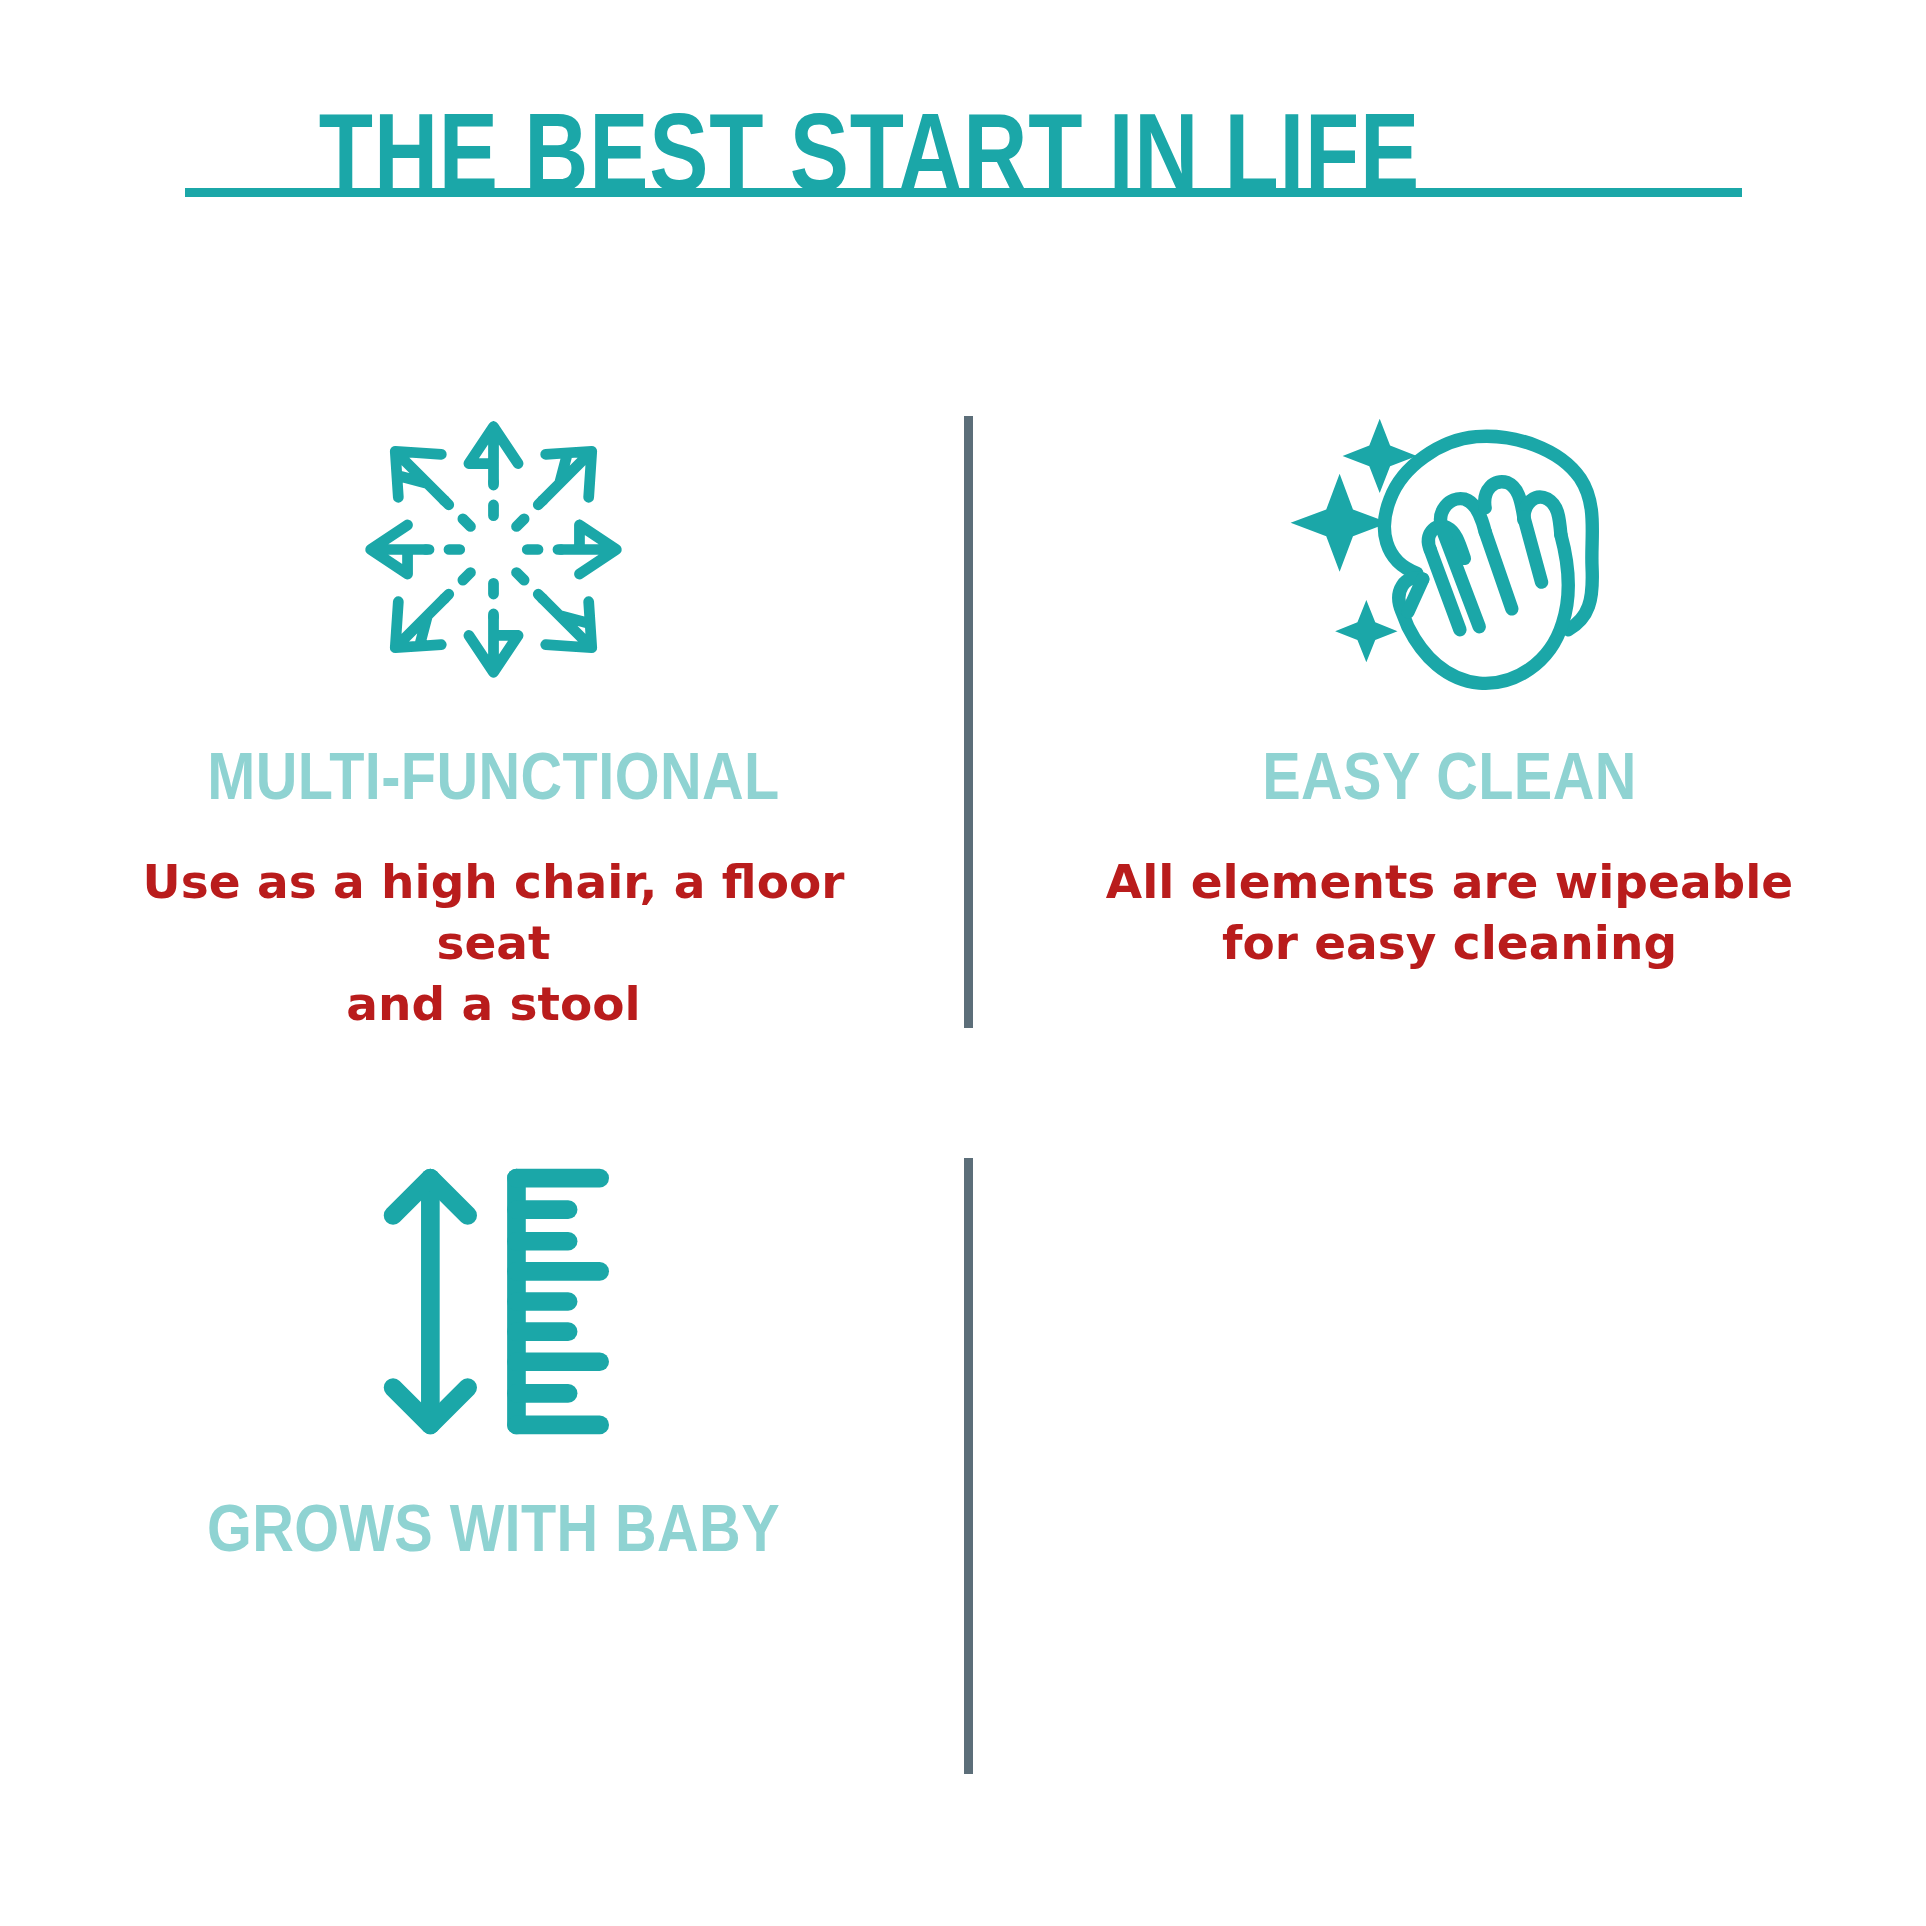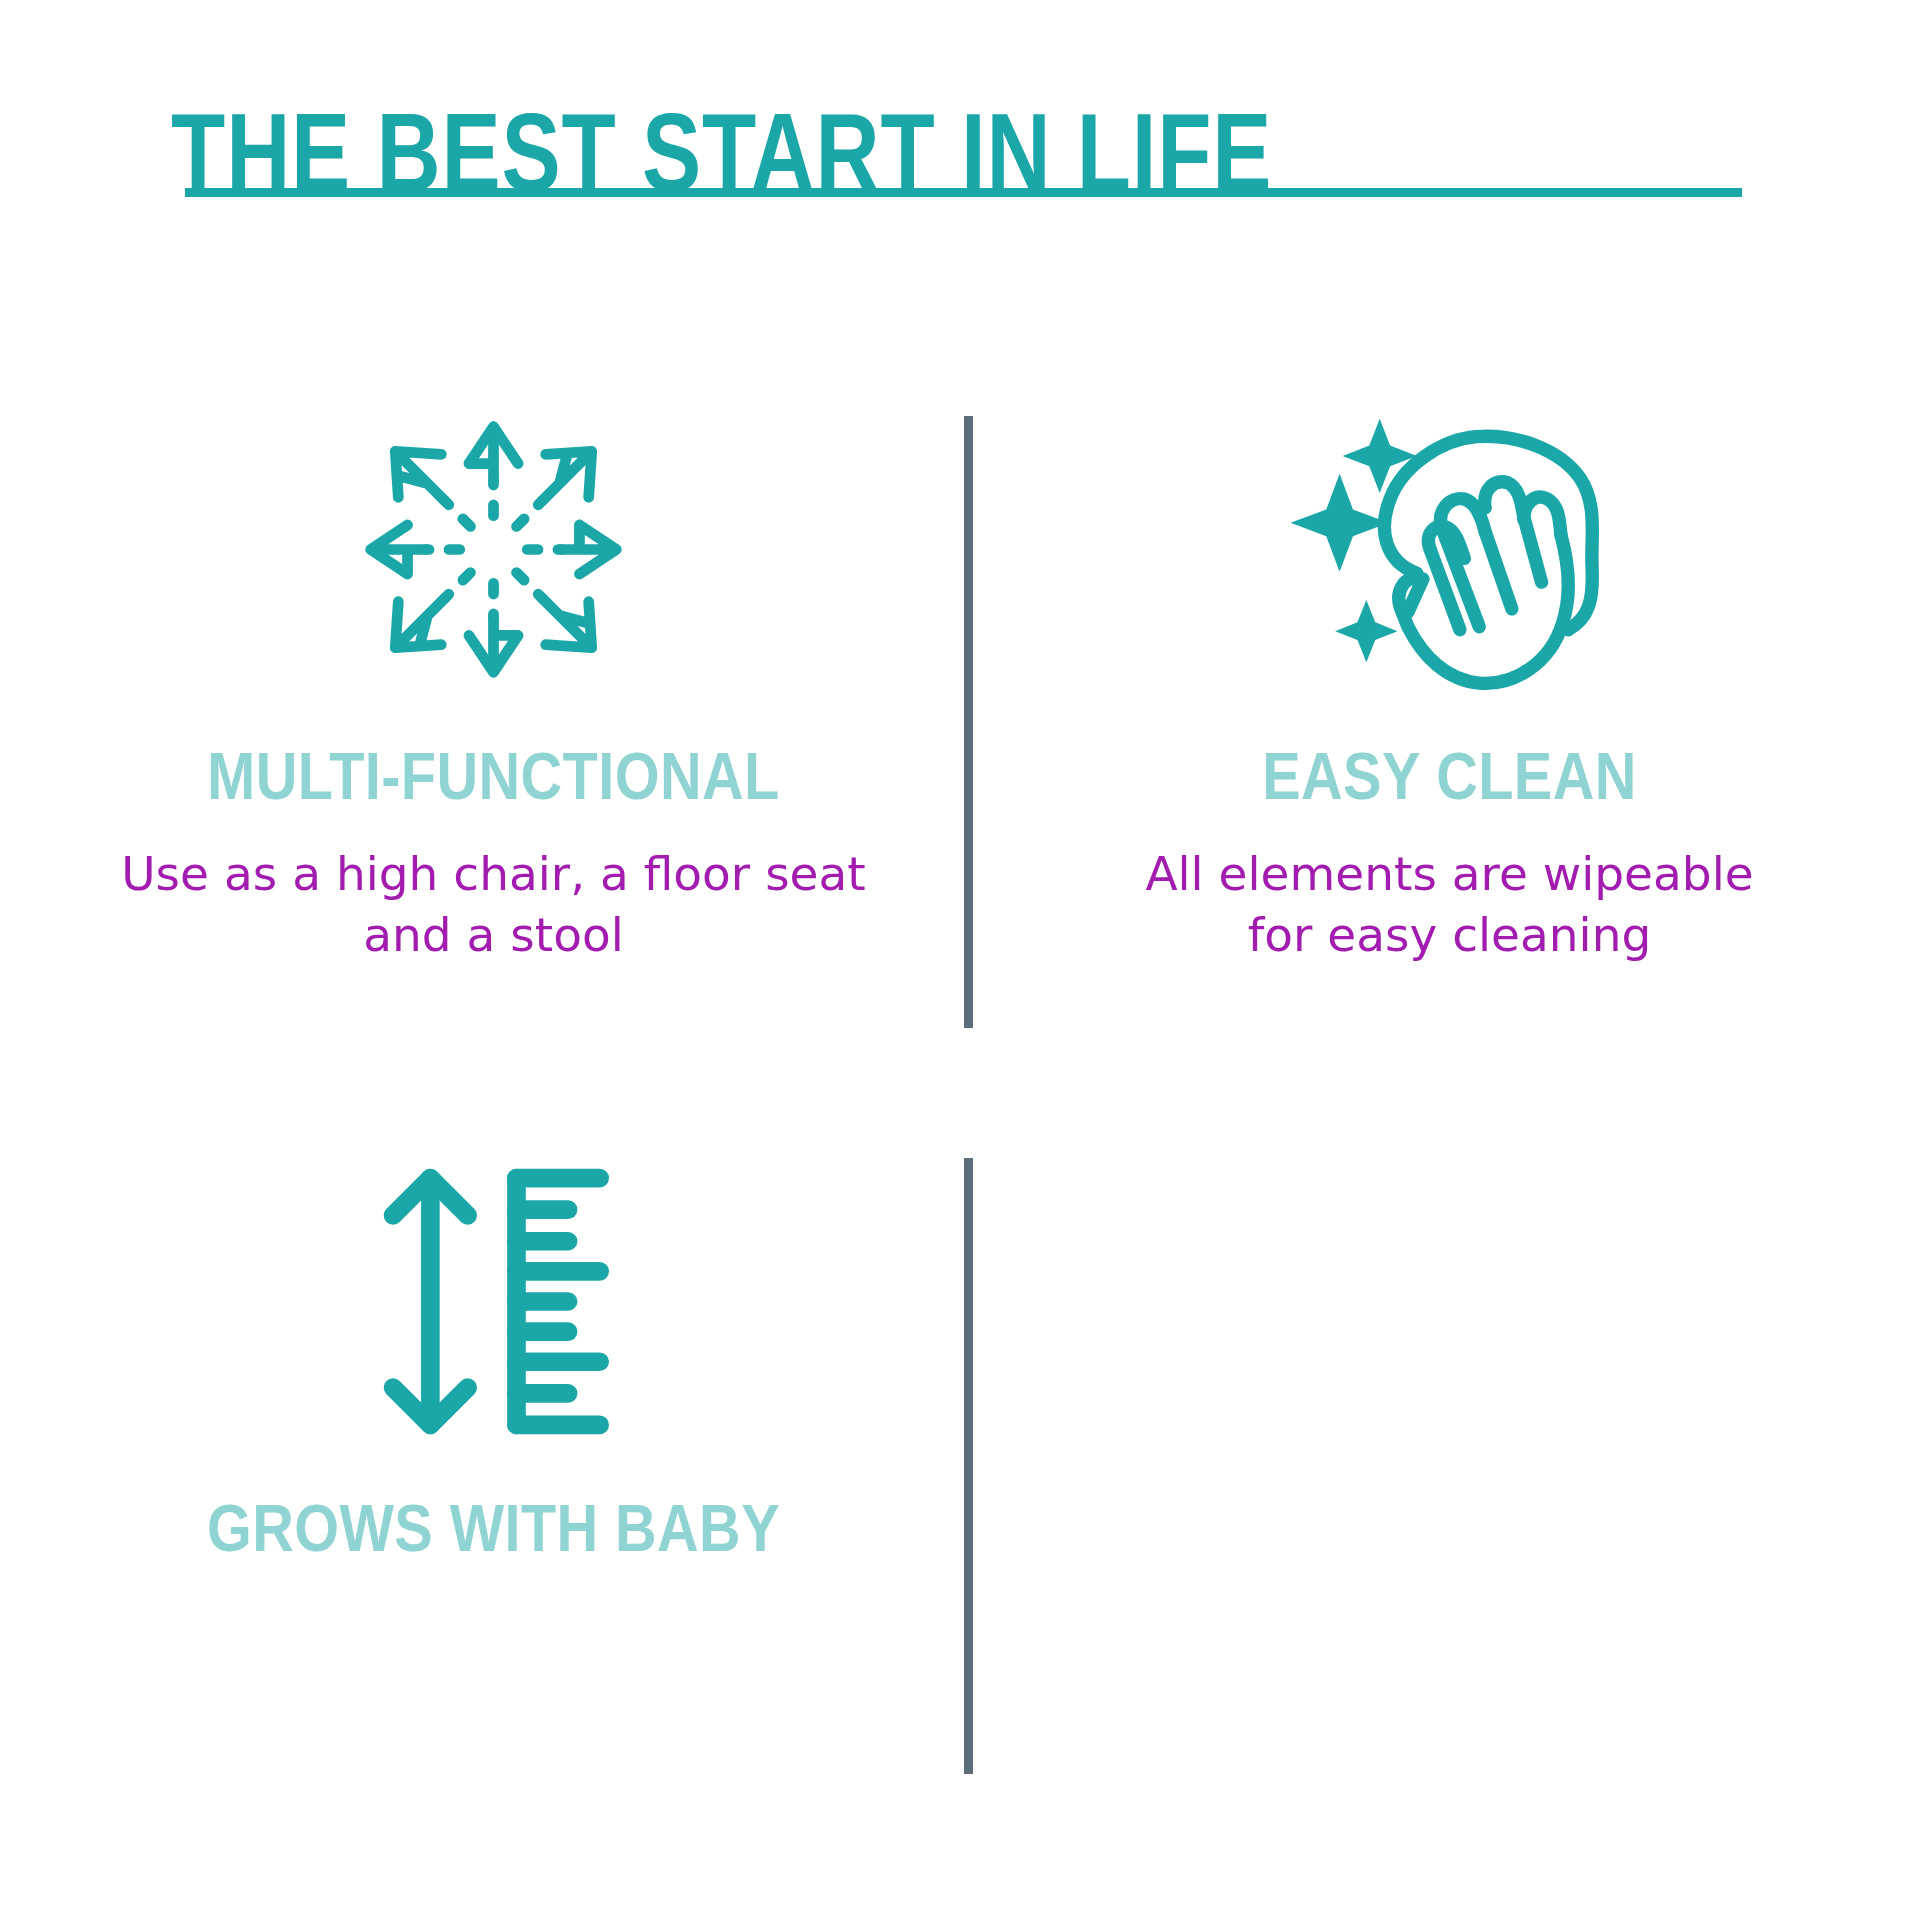--- a/index.html
+++ b/index.html
@@ -18,23 +18,23 @@
     width: 1927px;
     height: 1927px;
     background: #ffffff;
     box-sizing: border-box;
   }
 
   
   .header {
     position: absolute;
     top: 95px;
-    left: 0;
+    left: 14px;
     width: 1711px;
-    text-align: left;
+    text-align: center;
   }
   .title {
     font-family: "Liberation Sans Narrow", "Liberation Sans", sans-serif;
     font-size: 111px;
     line-height: 1.05;
     font-weight: 700;
     color: #1BA7A8;
     letter-spacing: 1px;
     transform: scaleX(0.80);
     transform-origin: center top;
@@ -84,24 +84,24 @@
     color: #8FD3D2;
     letter-spacing: 0.5px;
     transform: scaleX(0.86);
     white-space: nowrap;
     margin: 26px 0 0 0;
     line-height: 1.1;
   }
   .feature-desc {
     font-family: "DejaVu Sans", sans-serif;
     font-size: 47px;
-    font-weight: 400;
-    color: #a21caf;
+    font-weight: 700;
+    color: #b91c1c;
     line-height: 1.30;
-    margin: 30px auto 0 auto;
+    margin: 38px auto 0 auto;
     max-width: 832px;
     white-space: pre-line;
   }
 
   
   .v-divider {
     position: absolute;
     width: 9px;
     background: #5C6E79;
     left: 964px;

